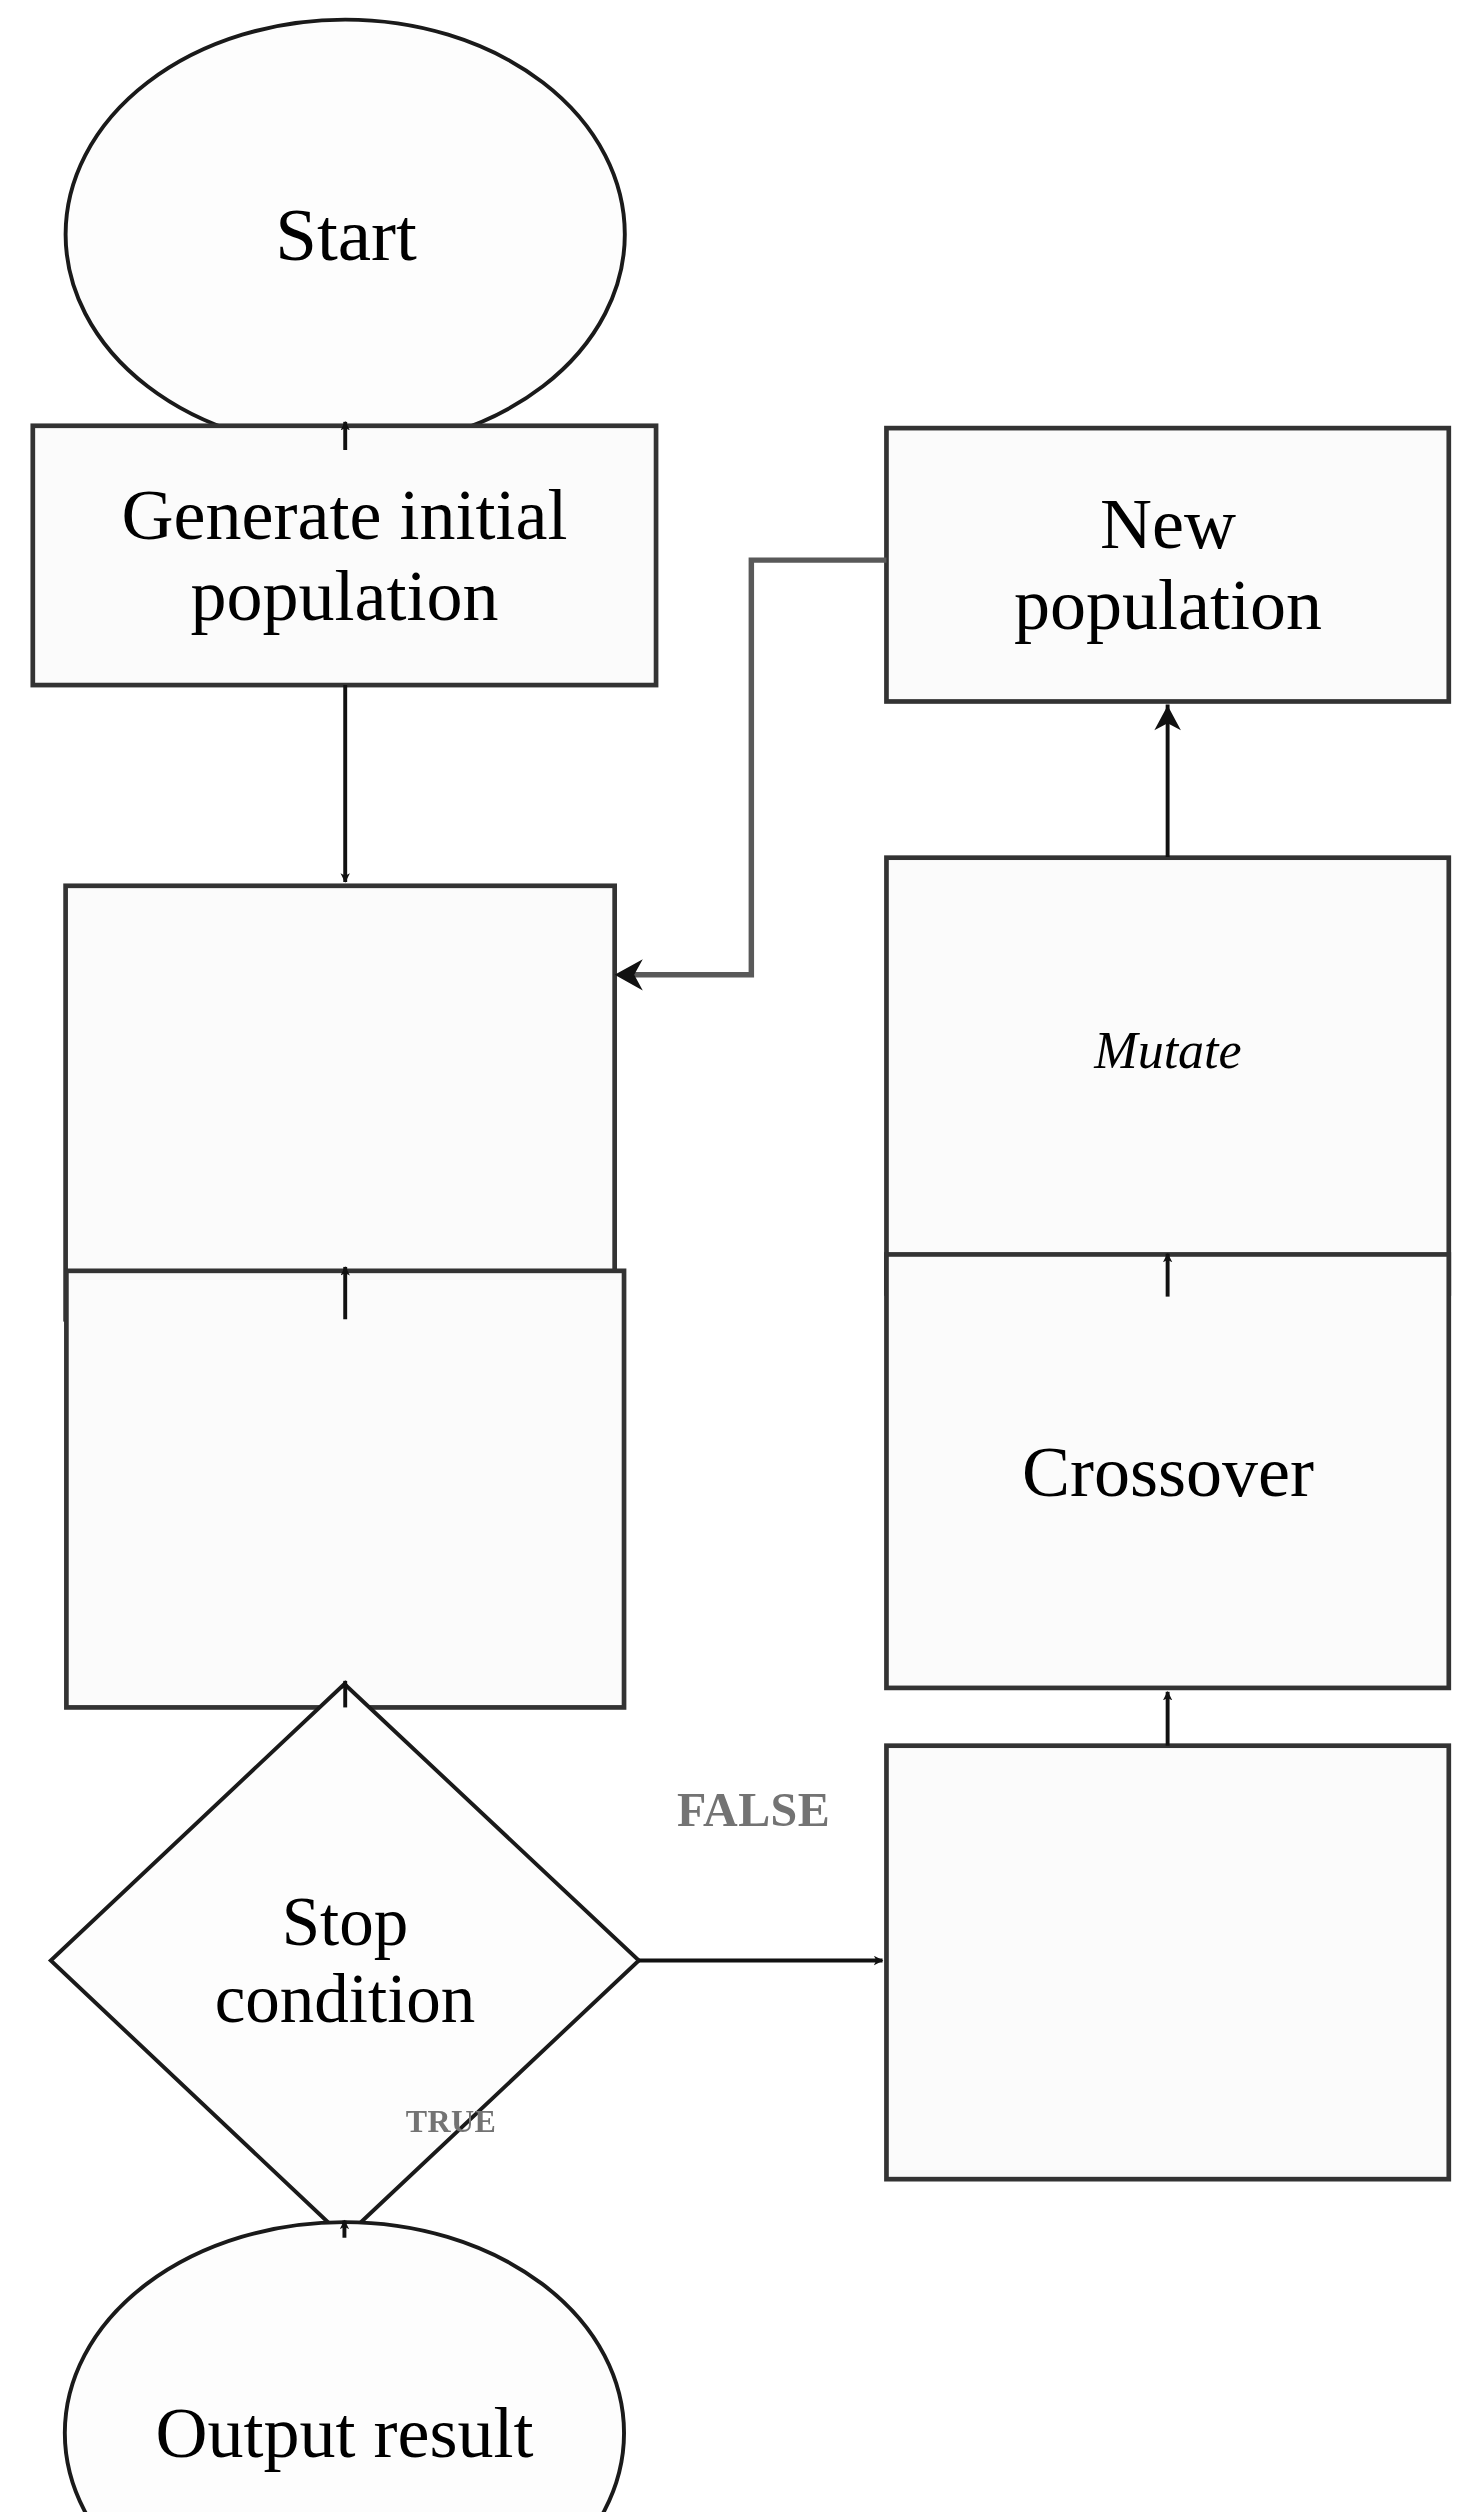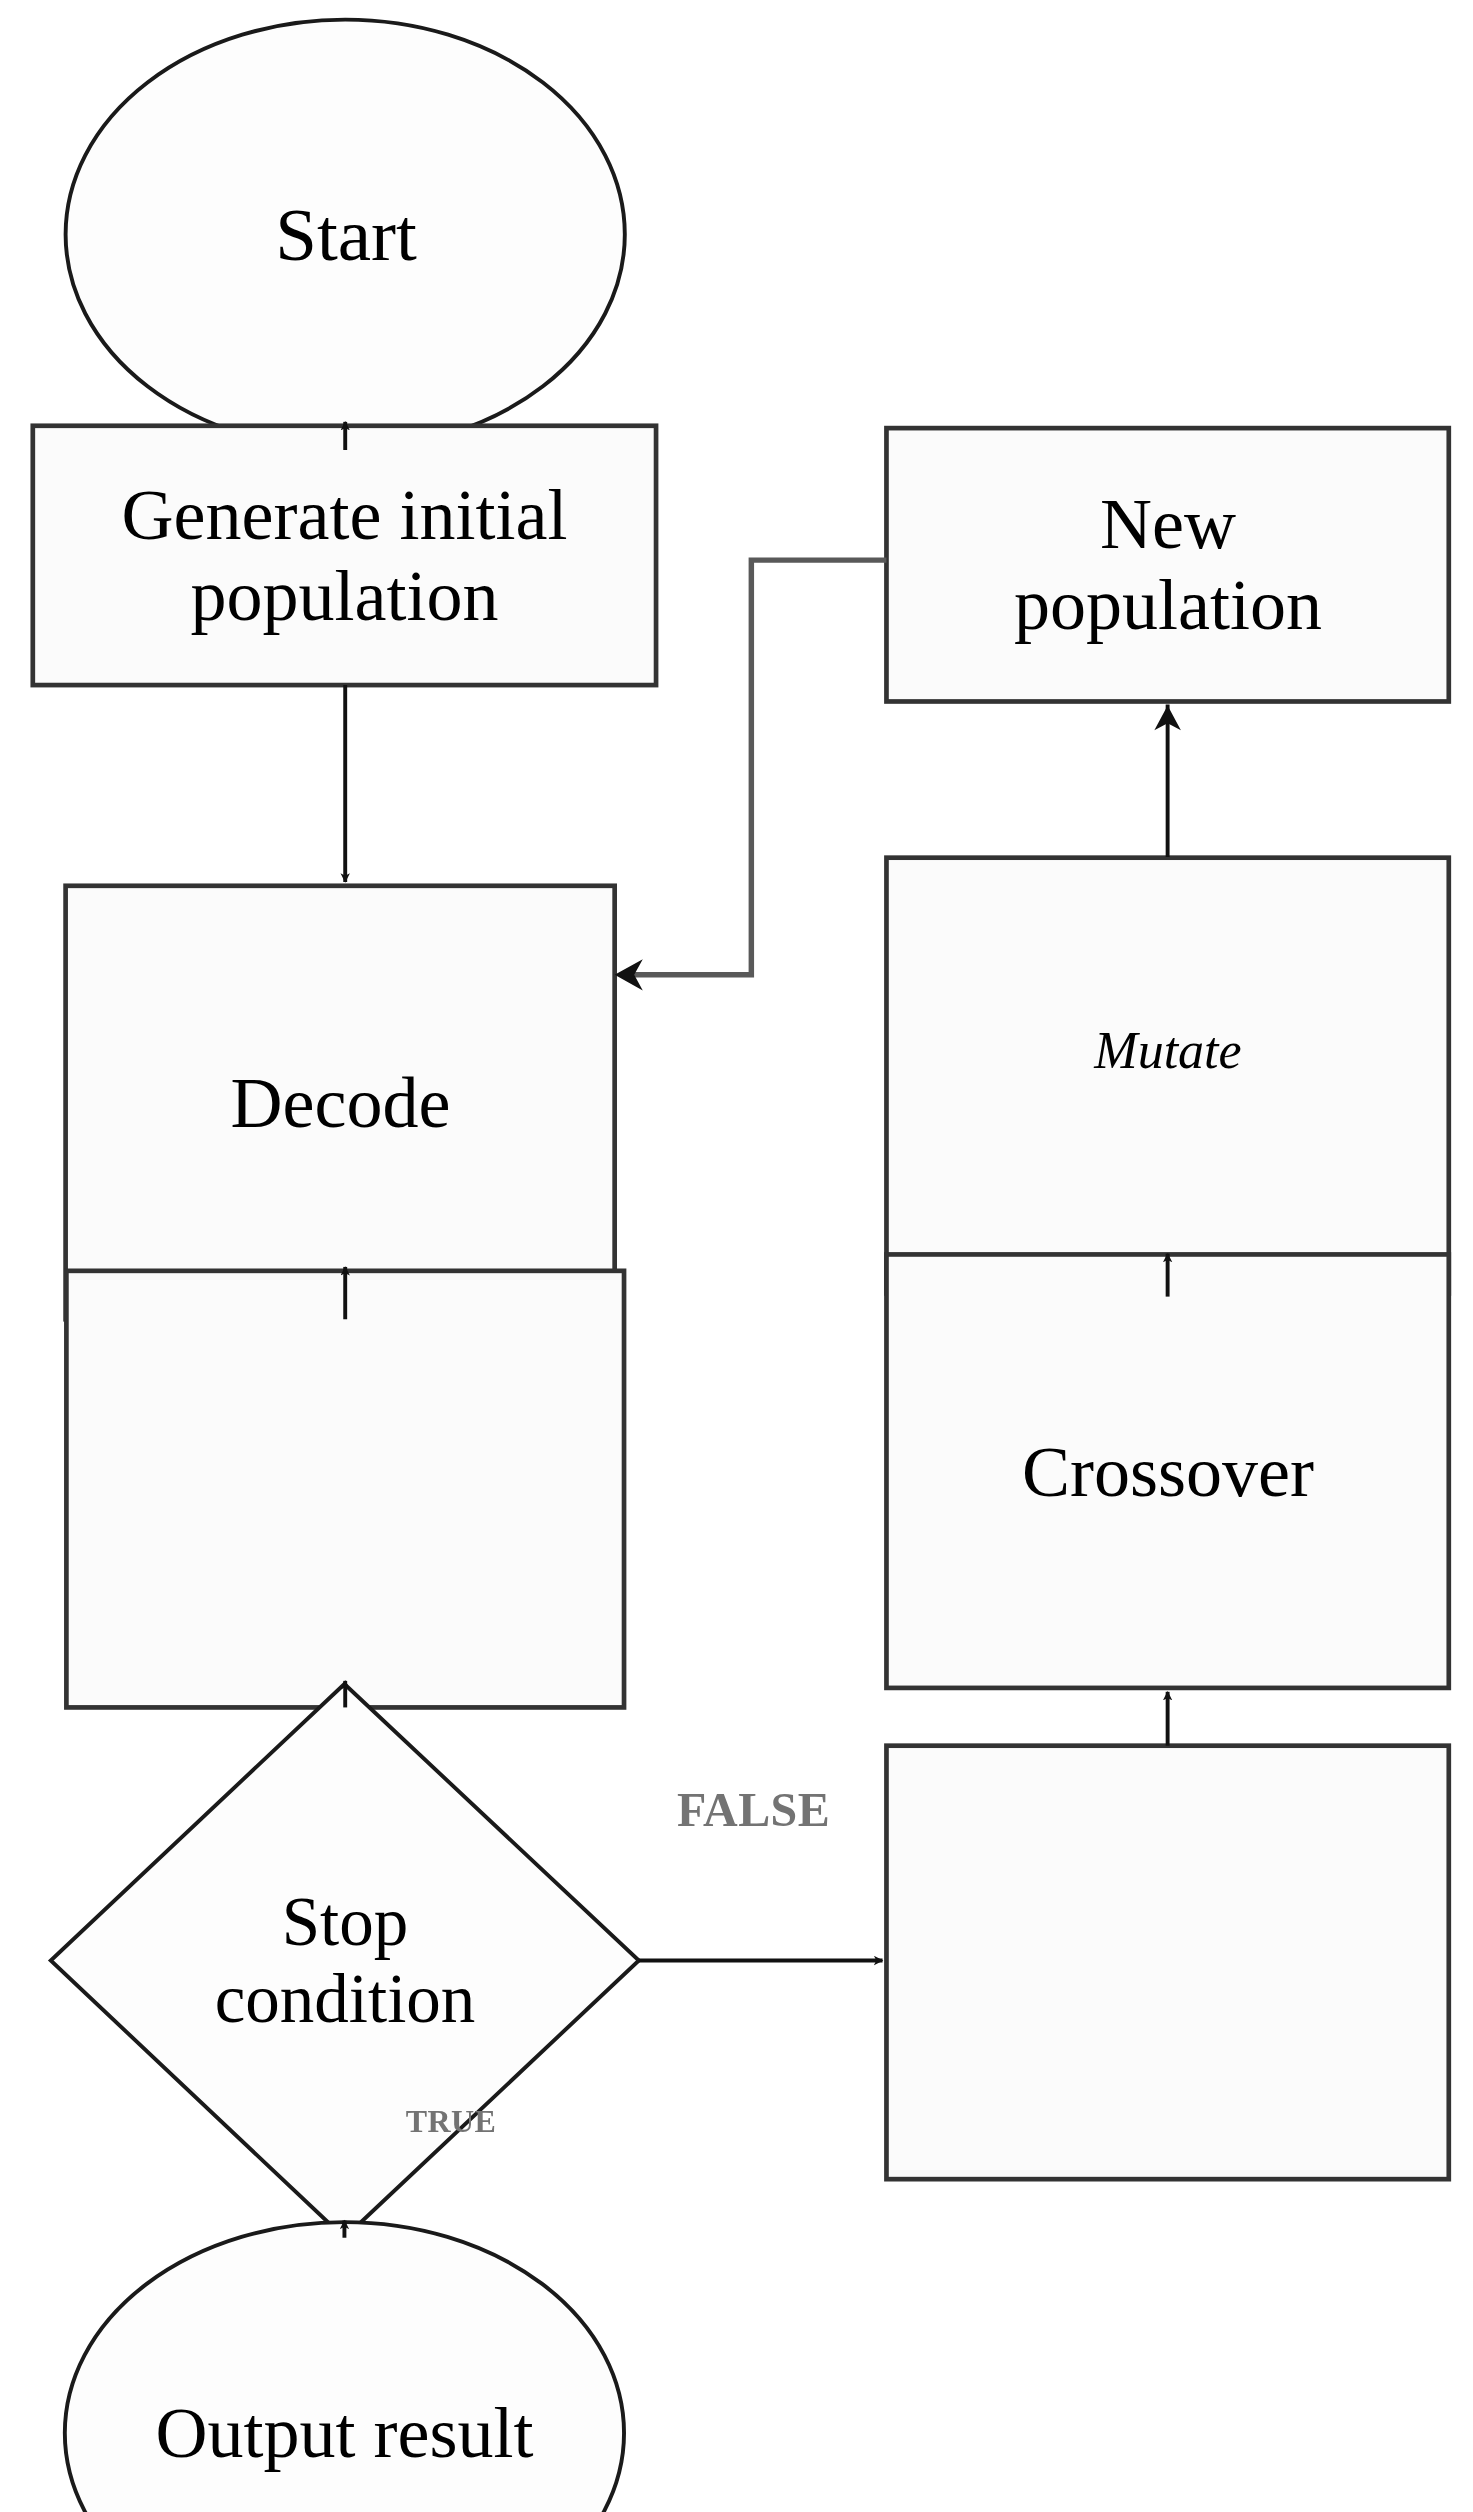--- a/index.html
+++ b/index.html
@@ -112,21 +112,20 @@
   </svg>
 
   <div class="node-label" style="left:66px; top:19.5px; width:560px; height:430px; font-size:75px;">Start</div>
 
   <div class="node-label" style="left:33px; top:426px; width:623px; height:259px; font-size:72px;">Generate initial
 population</div>
 
   <div class="node-label" style="left:887px; top:428px; width:562px; height:273px; font-size:72px;">New
 population</div>
 
-  <div class="node-label" style="left:66px; top:886px; width:549px; height:434px; font-size:72px;">Decode</div>
 
   <div class="node-label" style="left:887px; top:833px; width:562px; height:436px; font-size:52px;font-style:italic;">Mutate</div>
 
 
   <div class="node-label" style="left:887px; top:1255px; width:562px; height:434px; font-size:72px;">Crossover</div>
 
   <div class="node-label" style="left:51px; top:1684px; width:588px; height:554px; font-size:69px;">Stop
 condition</div>
 
 

